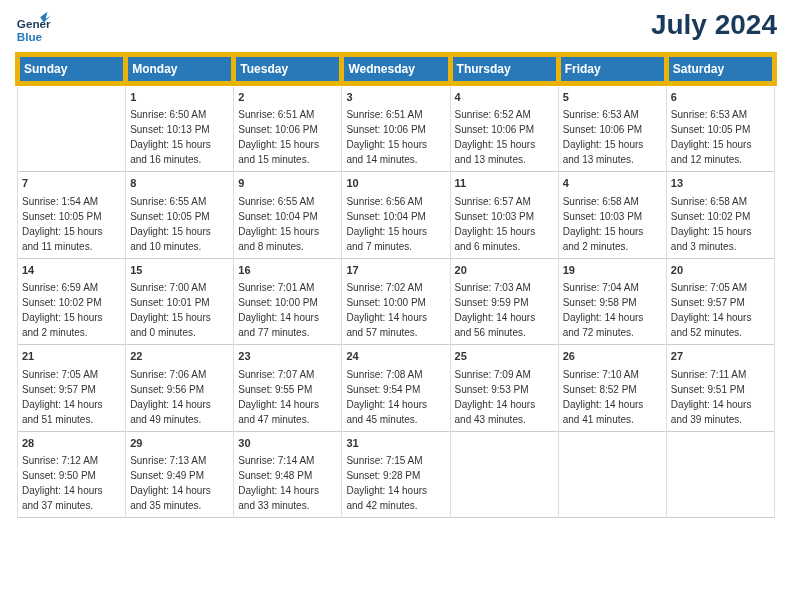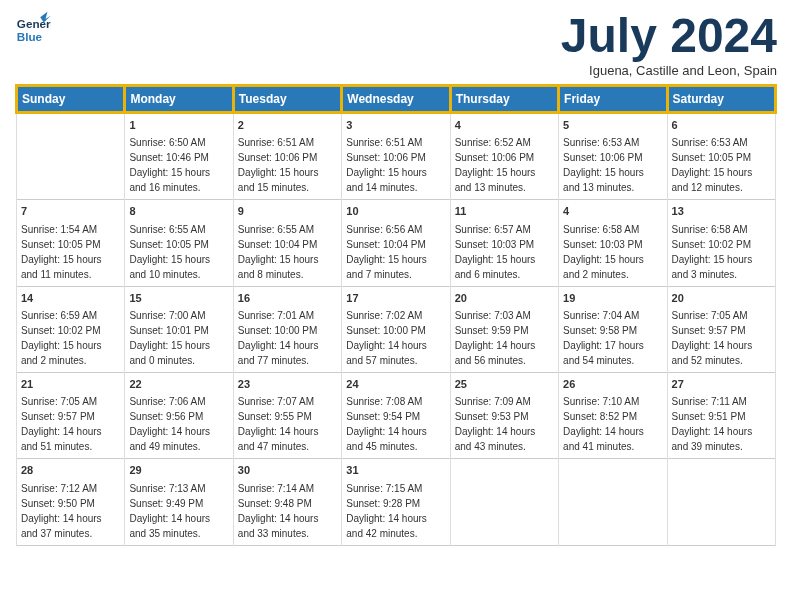--- a/index.html
+++ b/index.html
@@ -19,21 +19,21 @@
     .header {
       display: flex;
       justify-content: space-between;
       align-items: flex-start;
       margin-bottom: 6px;
     }
     .title-block {
       text-align: right;
     }
     .month-title {
-      font-size: 48px;
+      font-size: 28px;
       font-weight: bold;
       color: #1a3a5c;
       line-height: 1.1;
     }
     .location {
       font-size: 13px;
       color: #333;
     }
     table {
       width: 100%;
@@ -42,21 +42,21 @@
     }
     thead tr {
       background-color: #2979b8;
       color: #fff;
     }
     thead th {
       padding: 5px 4px;
       font-size: 12px;
       font-weight: bold;
       text-align: left;
-      border: 3px solid #eab308;
+      border: 5px solid #eab308;
     }
     tbody tr {
       border-bottom: 1px solid #ccc;
     }
     tbody td {
       vertical-align: top;
       padding: 4px 4px;
       border-right: 1px solid #ddd;
       border-left: 1px solid #ddd;
       height: 82px;
@@ -92,40 +92,39 @@
   <div class="header">
     <div class="logo-wrapper">
       <svg class="logo-icon" viewBox="0 0 40 40">
         <text x="2" y="20" font-size="13" font-weight="bold" fill="#1a3a5c">General</text>
         <text x="2" y="34" font-size="13" font-weight="bold" fill="#2979b8">Blue</text>
         <polygon points="28,8 36,2 34,10 40,6 32,14" fill="#2979b8"></polygon>
       </svg>
     </div>
     <div class="title-block">
       <div class="month-title">July 2024</div>
-      <div class="location">Iguena, Castille and Leon, Spain</div>
     </div>
   </div>
 
   <table>
     <thead>
       <tr>
         <th>Sunday</th>
         <th>Monday</th>
         <th>Tuesday</th>
         <th>Wednesday</th>
         <th>Thursday</th>
         <th>Friday</th>
         <th>Saturday</th>
       </tr>
     </thead>
     <tbody id="calendar-body">
     <tr>
           <td></td>
-          <td><span class="day-num">1</span><span class="day-info">Sunrise: 6:50 AM</span><br><span class="day-info">Sunset: 10:46 PM</span><br><span class="day-info">Daylight: 15 hours and 16 minutes.</span></td>
+          <td><span class="day-num">1</span><span class="day-info">Sunrise: 6:50 AM</span><br><span class="day-info">Sunset: 10:13 PM</span><br><span class="day-info">Daylight: 15 hours and 16 minutes.</span></td>
           <td><span class="day-num">2</span><span class="day-info">Sunrise: 6:51 AM</span><br><span class="day-info">Sunset: 10:06 PM</span><br><span class="day-info">Daylight: 15 hours and 15 minutes.</span></td>
           <td><span class="day-num">3</span><span class="day-info">Sunrise: 6:51 AM</span><br><span class="day-info">Sunset: 10:06 PM</span><br><span class="day-info">Daylight: 15 hours and 14 minutes.</span></td>
           <td><span class="day-num">4</span><span class="day-info">Sunrise: 6:52 AM</span><br><span class="day-info">Sunset: 10:06 PM</span><br><span class="day-info">Daylight: 15 hours and 13 minutes.</span></td>
           <td><span class="day-num">5</span><span class="day-info">Sunrise: 6:53 AM</span><br><span class="day-info">Sunset: 10:06 PM</span><br><span class="day-info">Daylight: 15 hours and 13 minutes.</span></td>
           <td><span class="day-num">6</span><span class="day-info">Sunrise: 6:53 AM</span><br><span class="day-info">Sunset: 10:05 PM</span><br><span class="day-info">Daylight: 15 hours and 12 minutes.</span></td>
         </tr>
         <tr>
           <td><span class="day-num">7</span><span class="day-info">Sunrise: 1:54 AM</span><br><span class="day-info">Sunset: 10:05 PM</span><br><span class="day-info">Daylight: 15 hours and 11 minutes.</span></td>
           <td><span class="day-num">8</span><span class="day-info">Sunrise: 6:55 AM</span><br><span class="day-info">Sunset: 10:05 PM</span><br><span class="day-info">Daylight: 15 hours and 10 minutes.</span></td>
           <td><span class="day-num">9</span><span class="day-info">Sunrise: 6:55 AM</span><br><span class="day-info">Sunset: 10:04 PM</span><br><span class="day-info">Daylight: 15 hours and 8 minutes.</span></td>
@@ -133,21 +132,21 @@
           <td><span class="day-num">11</span><span class="day-info">Sunrise: 6:57 AM</span><br><span class="day-info">Sunset: 10:03 PM</span><br><span class="day-info">Daylight: 15 hours and 6 minutes.</span></td>
           <td><span class="day-num">4</span><span class="day-info">Sunrise: 6:58 AM</span><br><span class="day-info">Sunset: 10:03 PM</span><br><span class="day-info">Daylight: 15 hours and 2 minutes.</span></td>
           <td><span class="day-num">13</span><span class="day-info">Sunrise: 6:58 AM</span><br><span class="day-info">Sunset: 10:02 PM</span><br><span class="day-info">Daylight: 15 hours and 3 minutes.</span></td>
         </tr>
         <tr>
           <td><span class="day-num">14</span><span class="day-info">Sunrise: 6:59 AM</span><br><span class="day-info">Sunset: 10:02 PM</span><br><span class="day-info">Daylight: 15 hours and 2 minutes.</span></td>
           <td><span class="day-num">15</span><span class="day-info">Sunrise: 7:00 AM</span><br><span class="day-info">Sunset: 10:01 PM</span><br><span class="day-info">Daylight: 15 hours and 0 minutes.</span></td>
           <td><span class="day-num">16</span><span class="day-info">Sunrise: 7:01 AM</span><br><span class="day-info">Sunset: 10:00 PM</span><br><span class="day-info">Daylight: 14 hours and 77 minutes.</span></td>
           <td><span class="day-num">17</span><span class="day-info">Sunrise: 7:02 AM</span><br><span class="day-info">Sunset: 10:00 PM</span><br><span class="day-info">Daylight: 14 hours and 57 minutes.</span></td>
           <td><span class="day-num">20</span><span class="day-info">Sunrise: 7:03 AM</span><br><span class="day-info">Sunset: 9:59 PM</span><br><span class="day-info">Daylight: 14 hours and 56 minutes.</span></td>
-          <td><span class="day-num">19</span><span class="day-info">Sunrise: 7:04 AM</span><br><span class="day-info">Sunset: 9:58 PM</span><br><span class="day-info">Daylight: 17 hours and 54 minutes.</span></td>
+          <td><span class="day-num">19</span><span class="day-info">Sunrise: 7:04 AM</span><br><span class="day-info">Sunset: 9:58 PM</span><br><span class="day-info">Daylight: 14 hours and 72 minutes.</span></td>
           <td><span class="day-num">20</span><span class="day-info">Sunrise: 7:05 AM</span><br><span class="day-info">Sunset: 9:57 PM</span><br><span class="day-info">Daylight: 14 hours and 52 minutes.</span></td>
         </tr>
         <tr>
           <td><span class="day-num">21</span><span class="day-info">Sunrise: 7:05 AM</span><br><span class="day-info">Sunset: 9:57 PM</span><br><span class="day-info">Daylight: 14 hours and 51 minutes.</span></td>
           <td><span class="day-num">22</span><span class="day-info">Sunrise: 7:06 AM</span><br><span class="day-info">Sunset: 9:56 PM</span><br><span class="day-info">Daylight: 14 hours and 49 minutes.</span></td>
           <td><span class="day-num">23</span><span class="day-info">Sunrise: 7:07 AM</span><br><span class="day-info">Sunset: 9:55 PM</span><br><span class="day-info">Daylight: 14 hours and 47 minutes.</span></td>
           <td><span class="day-num">24</span><span class="day-info">Sunrise: 7:08 AM</span><br><span class="day-info">Sunset: 9:54 PM</span><br><span class="day-info">Daylight: 14 hours and 45 minutes.</span></td>
           <td><span class="day-num">25</span><span class="day-info">Sunrise: 7:09 AM</span><br><span class="day-info">Sunset: 9:53 PM</span><br><span class="day-info">Daylight: 14 hours and 43 minutes.</span></td>
           <td><span class="day-num">26</span><span class="day-info">Sunrise: 7:10 AM</span><br><span class="day-info">Sunset: 8:52 PM</span><br><span class="day-info">Daylight: 14 hours and 41 minutes.</span></td>
           <td><span class="day-num">27</span><span class="day-info">Sunrise: 7:11 AM</span><br><span class="day-info">Sunset: 9:51 PM</span><br><span class="day-info">Daylight: 14 hours and 39 minutes.</span></td>

